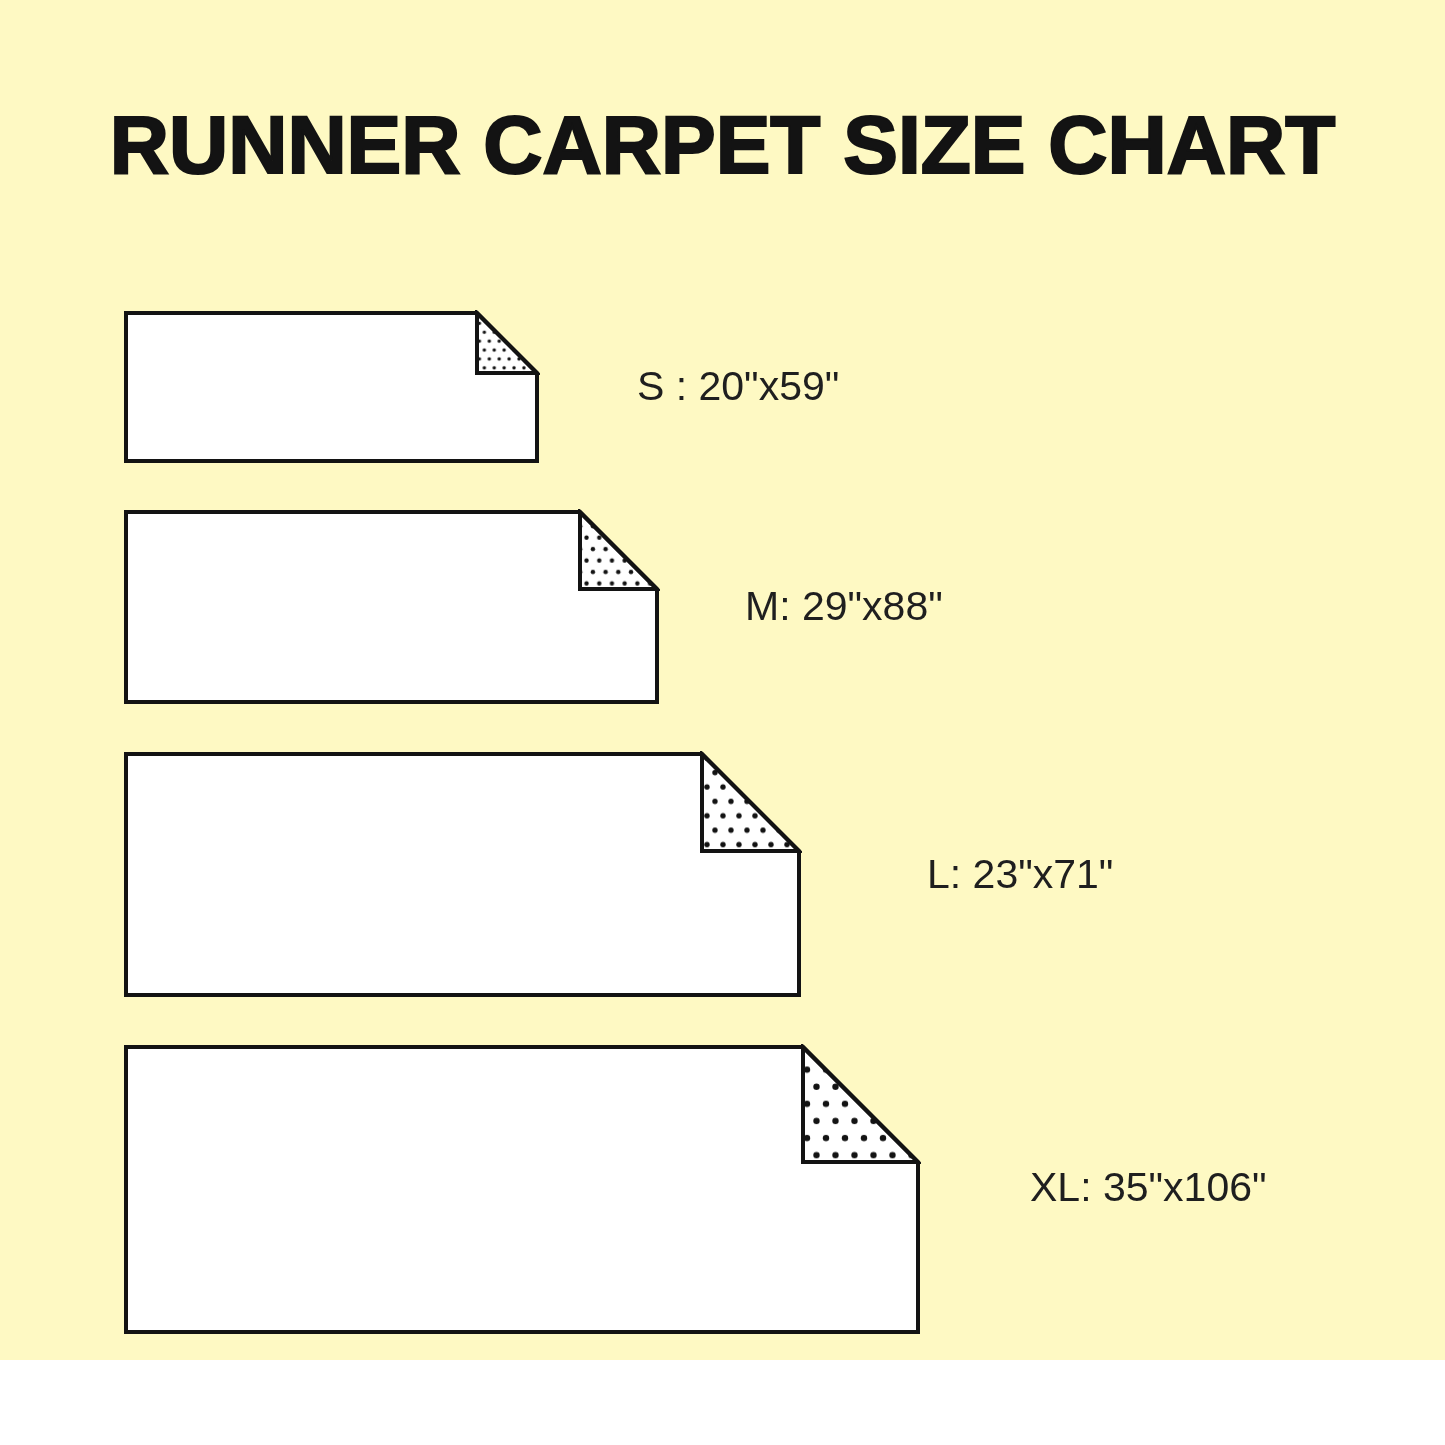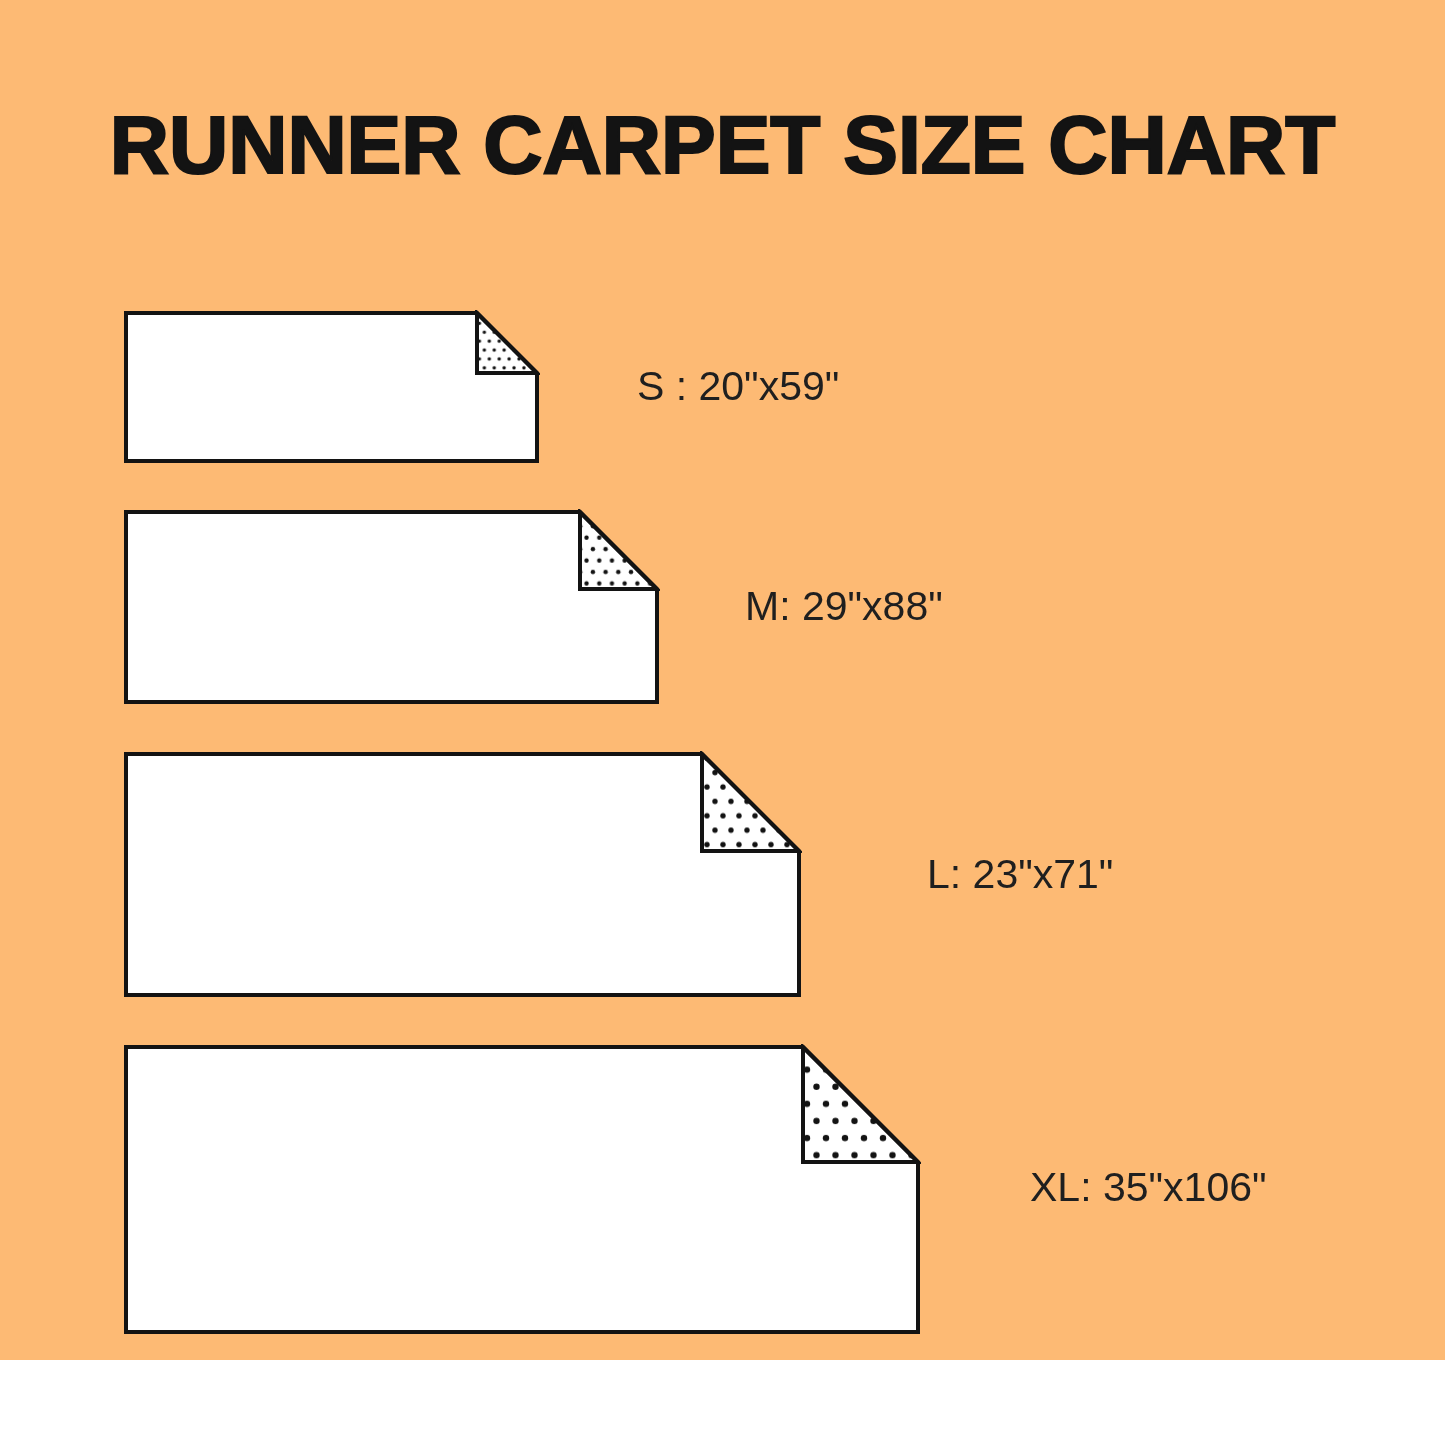--- a/index.html
+++ b/index.html
@@ -4,21 +4,21 @@
 <style>
   html, body { margin: 0; padding: 0; }
   body {
     width: 1445px; height: 1445px;
     background: #ffffff;
     font-family: "Liberation Sans", sans-serif;
   }
   .canvas {
     position: relative;
     width: 1445px; height: 1360px;
-    background: #fdba74;
+    background: #fef9c3;
     overflow: hidden;
   }
   .title {
     position: absolute;
     left: 0; top: 104px;
     width: 100%;
     margin: 0;
     text-align: center;
     font-size: 82px;
     line-height: 1;

